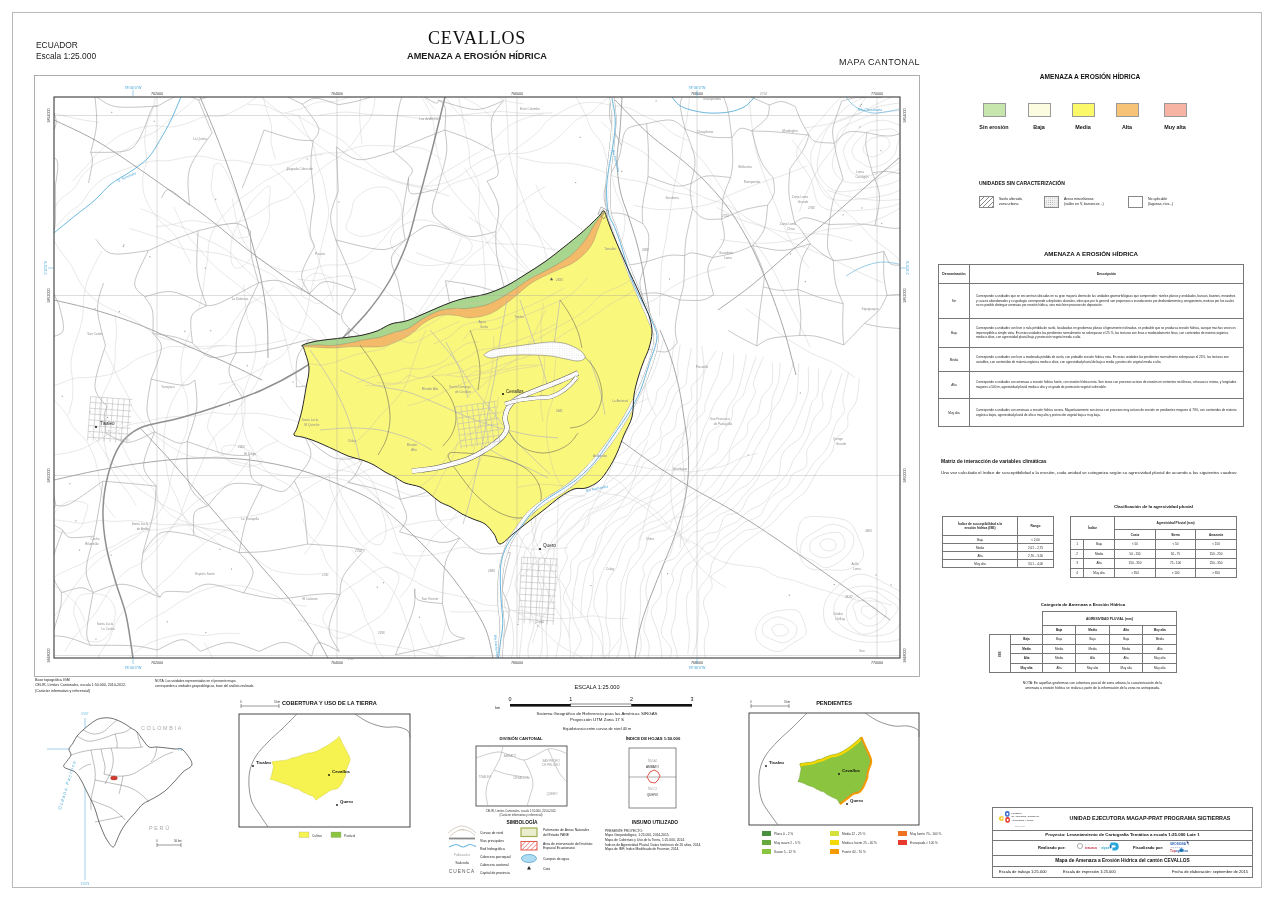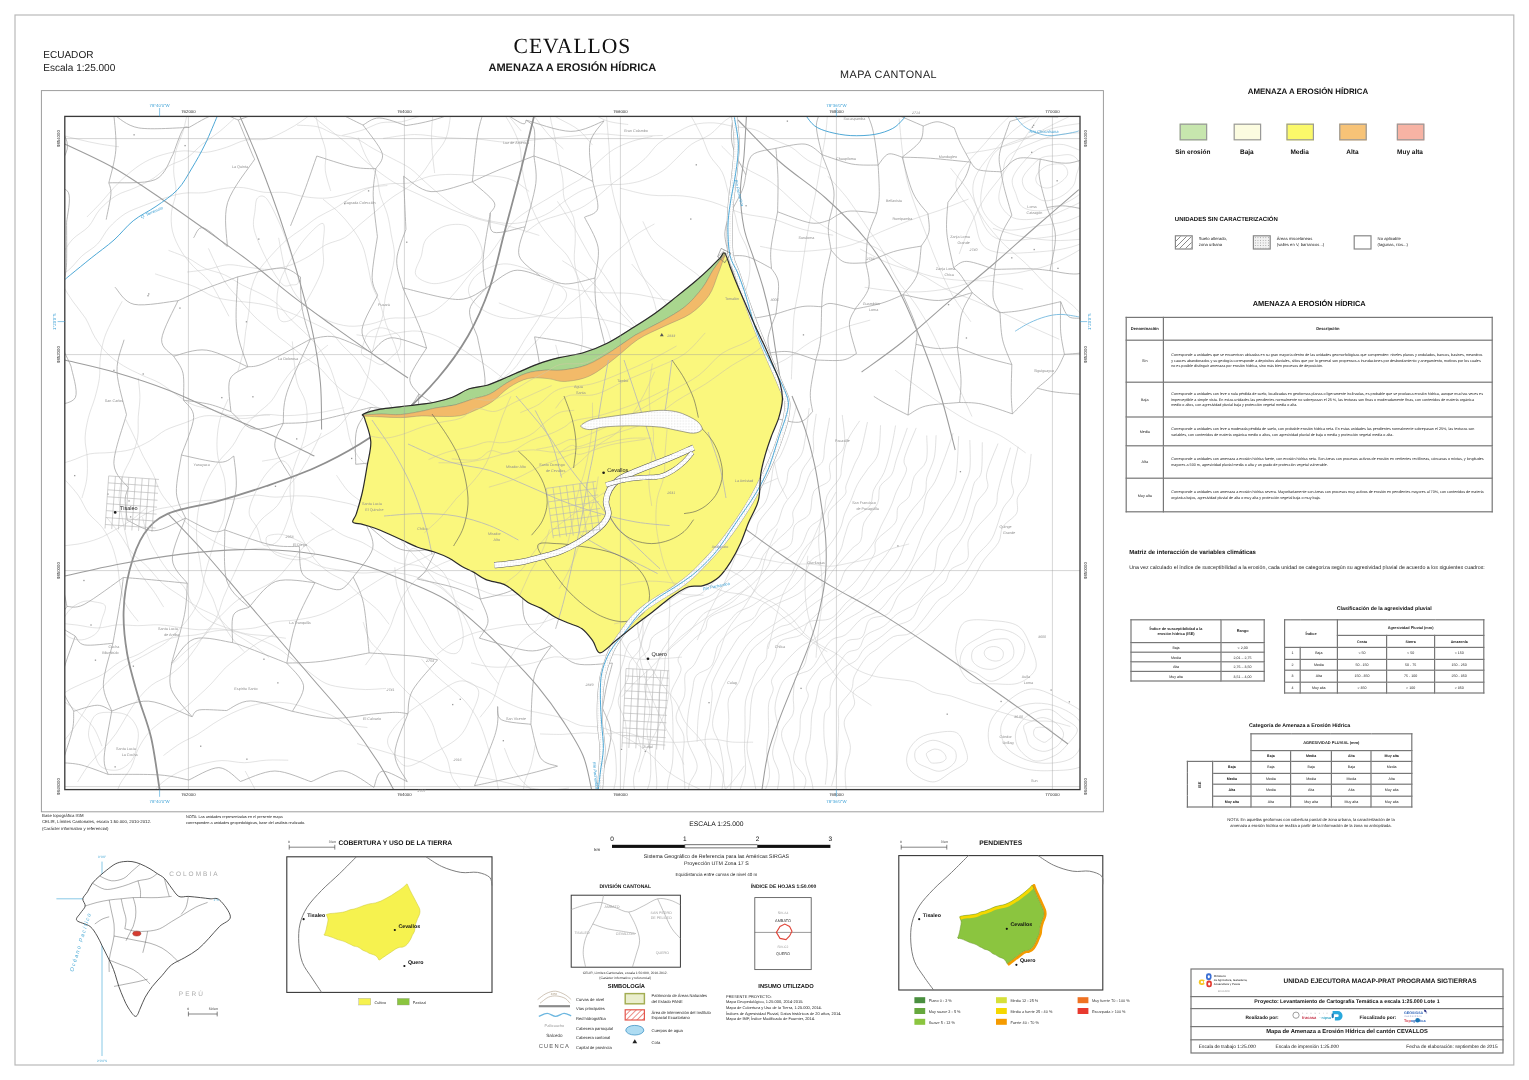--- a/index.html
+++ b/index.html
@@ -1032,21 +1032,21 @@
 <circle cx="1181.3" cy="850.2" r="1.9" fill="#1a78b8"></circle>
 </g>
 </svg>
 
 <div style="position:absolute;left:36px;top:40px;font-size:8.4px;line-height:10.5px;color:#1a1a1a">ECUADOR<br>Escala 1:25.000</div>
 
 <div style="position:absolute;left:54px;top:28px;width:846px;text-align:center;font-family:'Liberation Serif',serif;font-size:18px;font-weight:normal;letter-spacing:0.8px;color:#111">CEVALLOS</div>
 
 <div style="position:absolute;left:54px;top:51px;width:846px;text-align:center;font-size:9.2px;font-weight:bold;color:#1a1a1a">AMENAZA A EROSIÓN HÍDRICA</div>
 
-<div style="position:absolute;left:700px;top:57px;width:220px;font-size:9px;letter-spacing:0.4px;color:#1a1a1a">MAPA CANTONAL</div>
+<div style="position:absolute;left:700px;top:57px;width:220px;text-align:right;font-size:9px;letter-spacing:0.4px;color:#1a1a1a">MAPA CANTONAL</div>
 
 <div style="position:absolute;left:940px;top:73px;width:300px;text-align:center;font-size:6.6px;font-weight:bold;color:#111">AMENAZA A EROSIÓN HÍDRICA</div>
 
 <div style="position:absolute;left:983px;top:103px;width:23px;height:14px;background:#c7e6ae;border:0.5px solid #999"></div>
 <div style="position:absolute;left:983px;top:124px;width:60px;margin-left:-19px;text-align:center;font-size:5.4px;font-weight:bold;color:#111">Sin erosión</div>
 
 <div style="position:absolute;left:1028px;top:103px;width:23px;height:14px;background:#fcfce0;border:0.5px solid #999"></div>
 <div style="position:absolute;left:1028px;top:124px;width:60px;margin-left:-19px;text-align:center;font-size:5.4px;font-weight:bold;color:#111">Baja</div>
 
 <div style="position:absolute;left:1072px;top:103px;width:23px;height:14px;background:#fbf96a;border:0.5px solid #999"></div>

